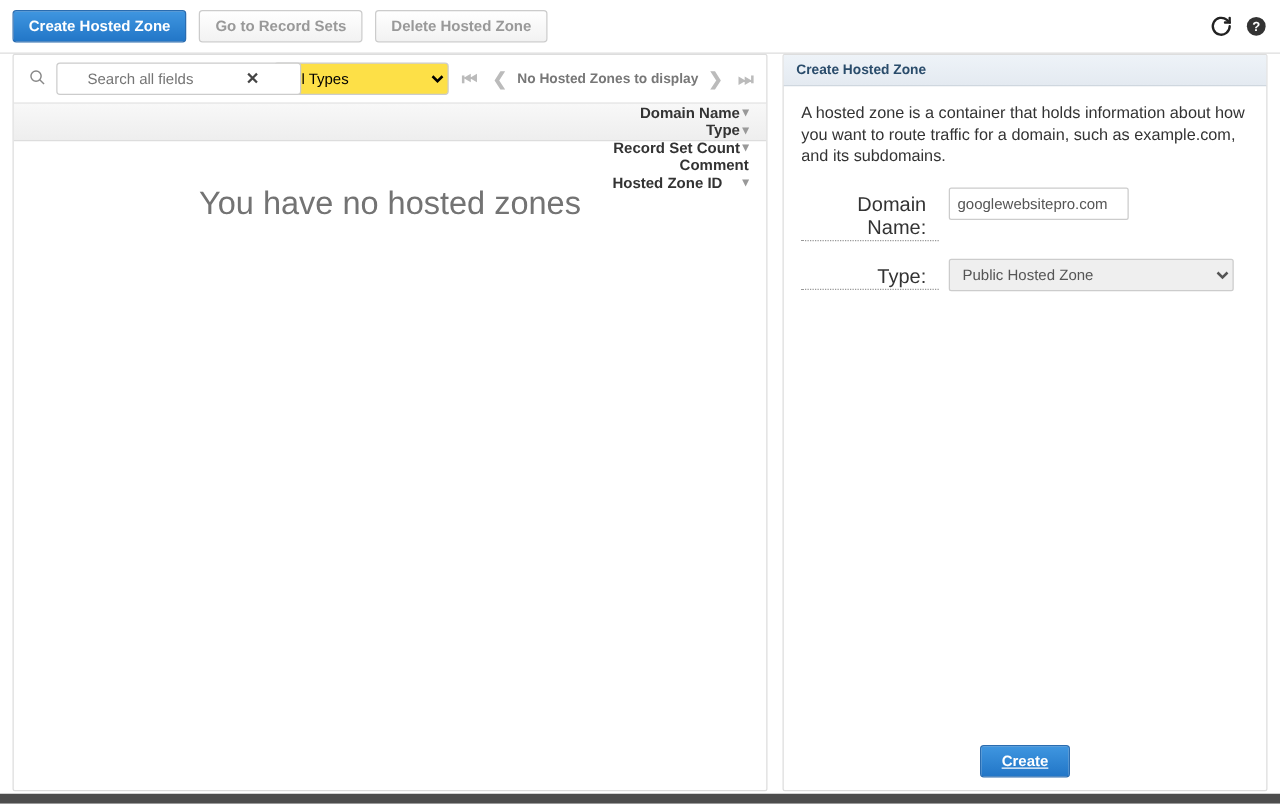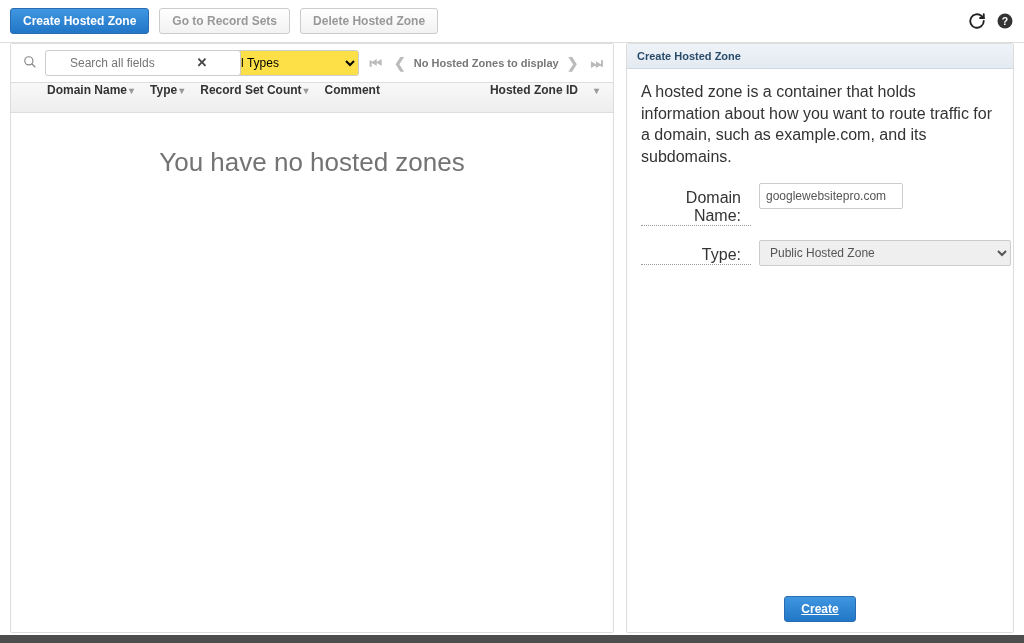--- a/index.html
+++ b/index.html
@@ -115,25 +115,26 @@
       font-weight: bold;
     }
     .pager .pg-btn {
       color:#bbb;
       padding: 2px 4px;
       cursor: pointer;
       font-size: 14px;
     }
     .col-header-row {
       display: flex;
-      align-items: flex-start;
+      align-items: flex-end;
       background: linear-gradient(#f8f8f8,#eee);
       border-bottom: 1px solid #ddd;
       height: 30px;
       padding: 0 6px;
+      flex-direction: column;
     }
     .col-header {
       font-weight: bold;
       font-size: 12px;
       color: #333;
       padding: 0 8px;
       white-space: nowrap;
       cursor: pointer;
       display:flex;
       align-items:center;
@@ -149,21 +150,21 @@
     .right-header {
       background: linear-gradient(#eef3f8,#e4eaf1);
       border-bottom: 1px solid #cfd7df;
       padding: 6px 10px;
       font-size: 11px;
       font-weight: bold;
       color: #2a4c6b;
     }
     .right-desc {
       padding: 12px 14px 6px 14px;
-      font-size: 16px;
+      font-size: 13px;
       color:#333;
       line-height: 1.35;
     }
     .form-area { padding: 10px 14px; }
     .form-row {
       display: flex;
       align-items: flex-start;
       margin-bottom: 14px;
     }
     .form-label {
@@ -181,21 +182,21 @@
     .form-field { flex:1; }
     .text-input, .select-input {
       width: 144px;
       height: 26px;
       border: 1px solid #ccc;
       border-radius: 2px;
       padding: 4px 6px;
       font-size: 12px;
       color:#555;
     }
-    .select-input { width: 252px; }
+    .select-input { width: 228px; }
     .helper {
       font-size: 12px;
       color:#333;
       margin-top: 8px;
       line-height:1.35;
     }
     .right-footer {
       margin-top: auto;
       padding: 10px;
       text-align: center;

